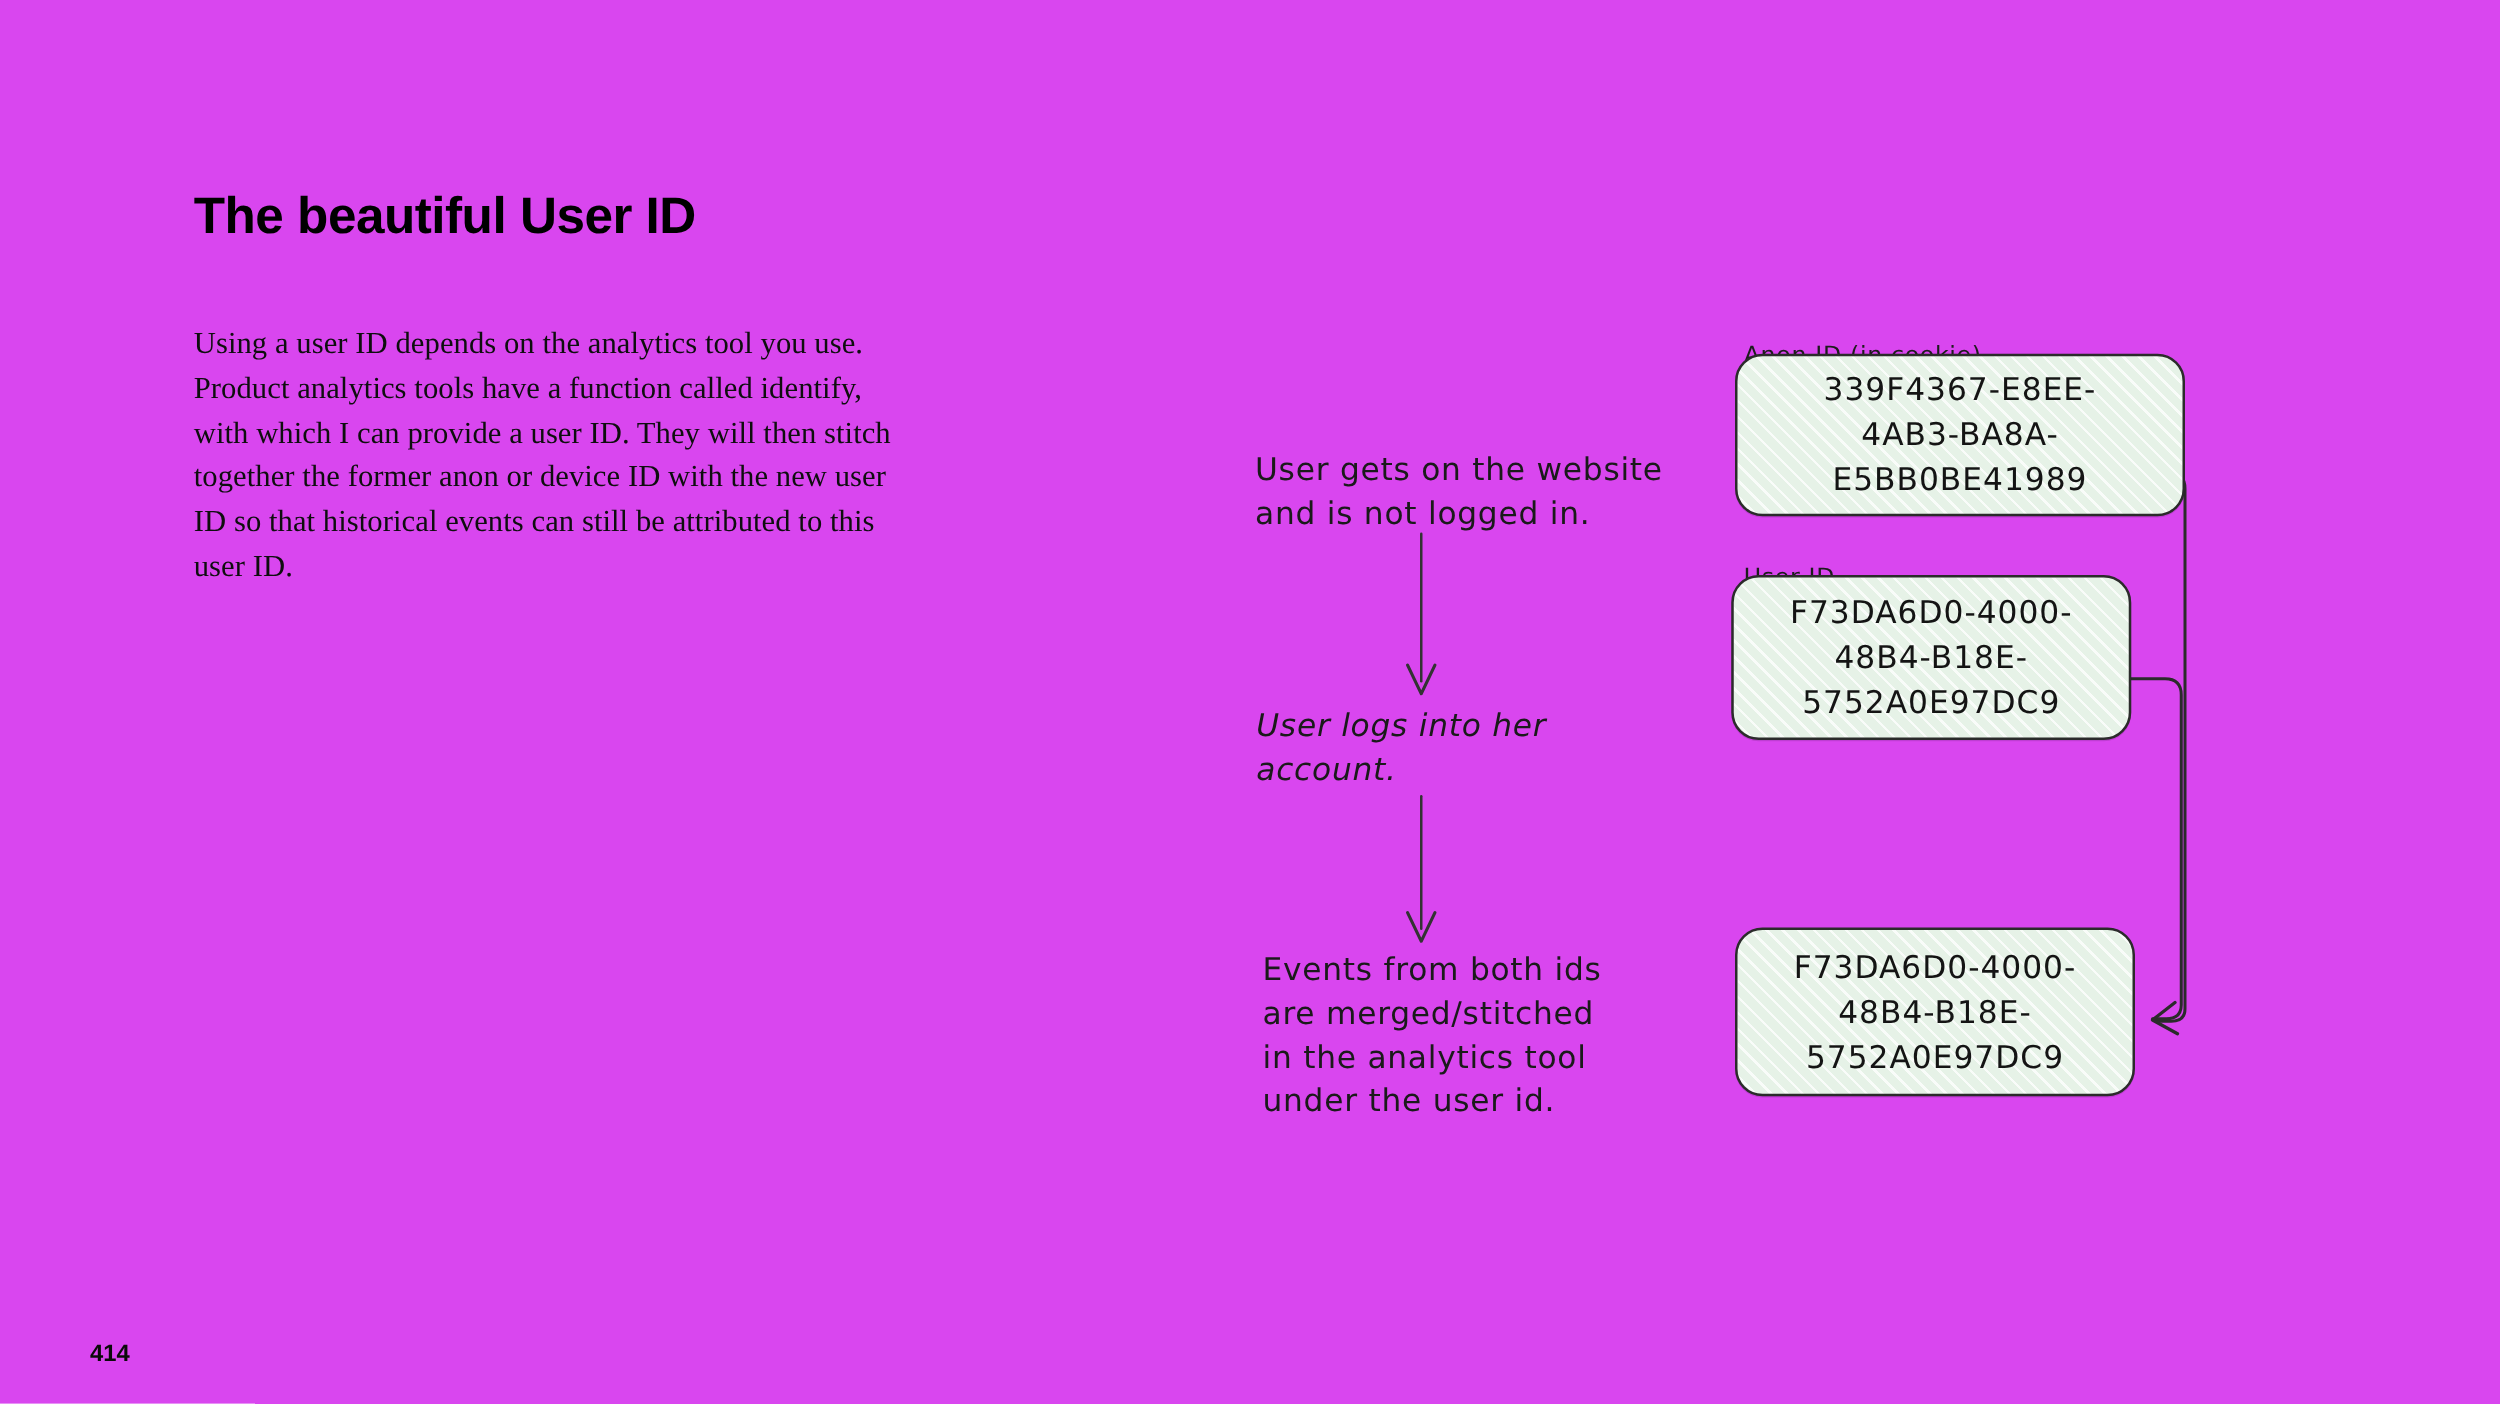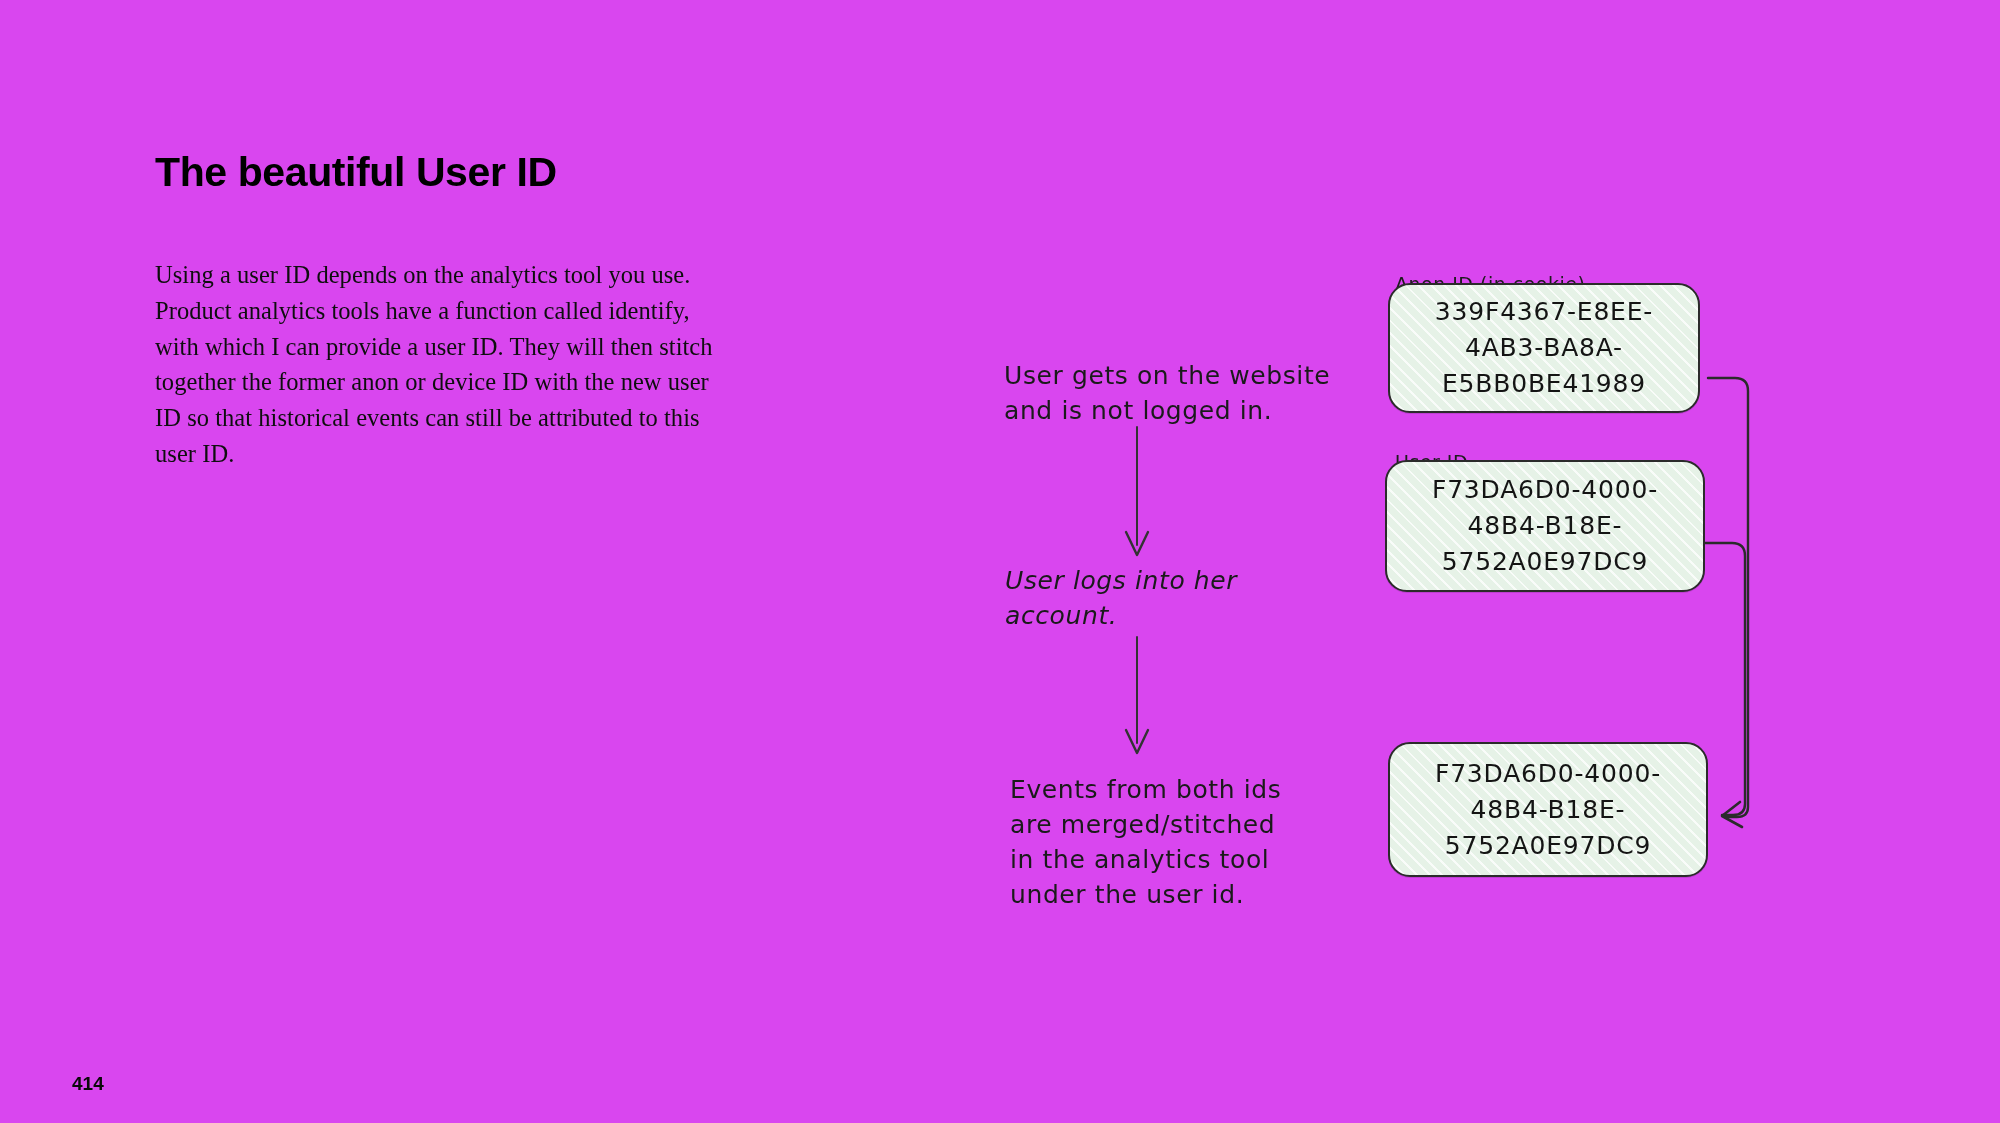--- a/index.html
+++ b/index.html
@@ -88,21 +88,21 @@
   }
 
   .step-text {
     font-size: 25px;
     line-height: 35px;
     letter-spacing: 0.6px;
   }
 
   .step-1 { left: 24px; top: 85px; width: 370px; }
   .step-2 { left: 25px; top: 290px; width: 370px; font-style: italic; }
-  .step-3 { left: 30px; top: 499px; width: 330px; }
+  .step-3 { left: 30px; top: 485px; width: 330px; }
 
   .box-label {
     font-size: 19px;
     letter-spacing: 0.5px;
     color: #1c1c1c;
   }
   .label-1 { left: 415px; top: 0px; }
   .label-2 { left: 415px; top: 178px; }
 
   .id-box {
@@ -127,21 +127,21 @@
   .id-box .id-value {
     font-family: "DejaVu Sans", "Liberation Sans", sans-serif;
     font-size: 25px;
     line-height: 36px;
     letter-spacing: 0.8px;
     color: #141414;
     white-space: pre-line;
     padding: 0 16px;
   }
 
-  .box-1 { left: 408px; top: 28px;  width: 312px; height: 130px; }
+  .box-1 { left: 408px; top: 28px;  width: 360px; height: 130px; }
   .box-2 { left: 405px; top: 205px; width: 320px; height: 132px; }
   .box-3 { left: 408px; top: 487px; width: 320px; height: 135px; }
 </style>
 </head>
 <body>
 
 <div id="page">
 
   <div class="left-col">
 

